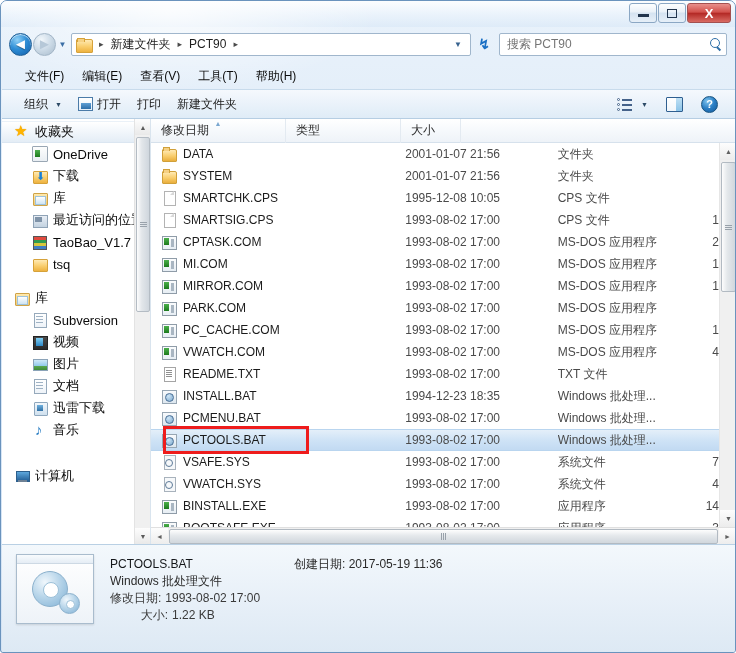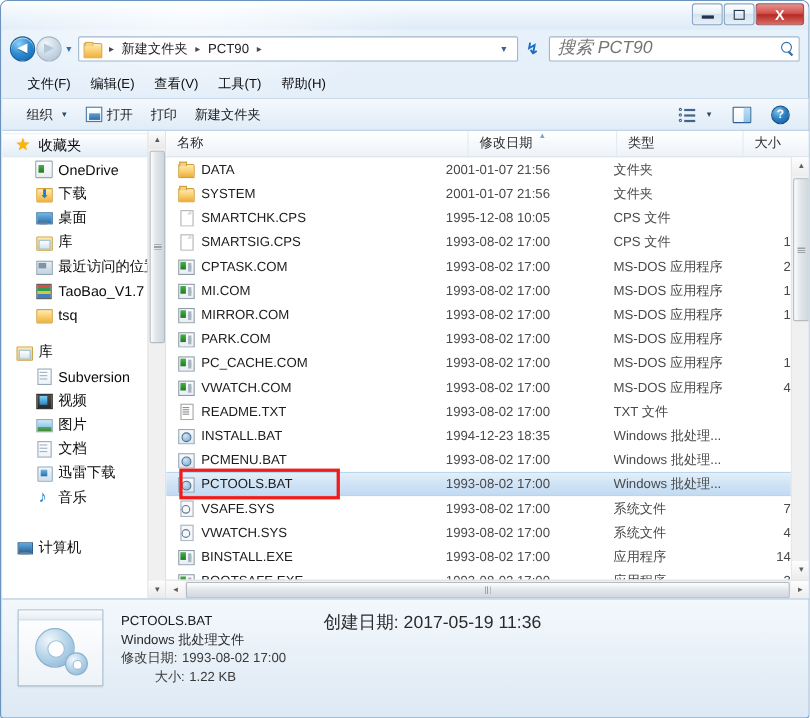--- a/index.html
+++ b/index.html
@@ -117,21 +117,21 @@
     margin-left:1px;
   }
   #searchbox {
     width:228px; height:23px; flex:none; margin-left:3px;
     background:#ffffff; border:1px solid #a0b6cc; border-radius:2px;
     display:flex; align-items:center; padding:0 4px 0 7px;
   }
   #searchbox input {
     border:none; outline:none; flex:1; min-width:0;
     font-family:"Liberation Sans", sans-serif;
-    font-size:16px; font-style:italic; color:#15803d; background:transparent;
+    font-size:12px; color:#15803d; background:transparent;
   }
   .search-glass {
     width:13px; height:13px; flex:none; position:relative;
   }
   .search-glass::before {
     content:''; position:absolute; left:1px; top:0px;
     width:8px; height:8px; border:1.6px solid #2f6fa8; border-radius:50%;
   }
   .search-glass::after {
     content:''; position:absolute; left:8px; top:8px;
@@ -540,21 +540,21 @@
     content:''; position:absolute; left:6px; top:6px; width:7px; height:7px;
     border-radius:50%; background:#ffffff; border:1.5px solid #9cc0d8;
   }
   #detail-text { margin-left:16px; padding-top:2px; flex:1; }
   .dline { font-size:12px; color:#2a2a2a; line-height:17px; display:flex; }
   .dline.title { color:#14171a; }
   .dlabel { color:#3a3a3a; }
   .dval { color:#3a3a3a; margin-left:4px; }
   #detail-right {
     position:absolute; left:292px; top:11px;
-    font-size:16px; color:#2a2a2a;
+    font-size:12px; color:#2a2a2a;
   }
   .indent-lbl { display:inline-block; text-align:right; }
 </style>
 </head>
 <body>
 
 <div id="window">
 
   <div id="titlebar">
     <div class="glow"></div>
@@ -651,24 +651,20 @@
           </div>
           <div class="nav-row child">
             <span class="ico onedrive"></span>
             <span class="lbl">OneDrive</span>
           </div>
           <div class="nav-row child">
             <span class="ico download"></span>
             <span class="lbl">下载</span>
           </div>
           <div class="nav-row child">
-            <span class="ico desktop"></span>
-            <span class="lbl">桌面</span>
-          </div>
-          <div class="nav-row child">
             <span class="ico library"></span>
             <span class="lbl">库</span>
           </div>
           <div class="nav-row child">
             <span class="ico recent"></span>
             <span class="lbl">最近访问的位置</span>
           </div>
           <div class="nav-row child">
             <span class="ico taobao"></span>
             <span class="lbl">TaoBao_V1.7</span>
@@ -712,23 +708,20 @@
         </div>
       <div id="sbscroll">
         <div class="sb-arrow">▲</div>
         <div id="sbthumb"></div>
         <div class="sb-arrow bottom">▼</div>
       </div>
     </div>
 
     <div id="listpane">
       <div id="colheader">
-          <div class="colh" style="width: 275px;">
-            <span>名称</span>
-          </div>
           <div class="colh" style="width: 135px;">
             <span class="sort-mark">▲</span>
             <span>修改日期</span>
           </div>
           <div class="colh" style="width: 115px;">
             <span>类型</span>
           </div>
           <div class="colh" style="width: 60px;">
             <span>大小</span>
           </div>

